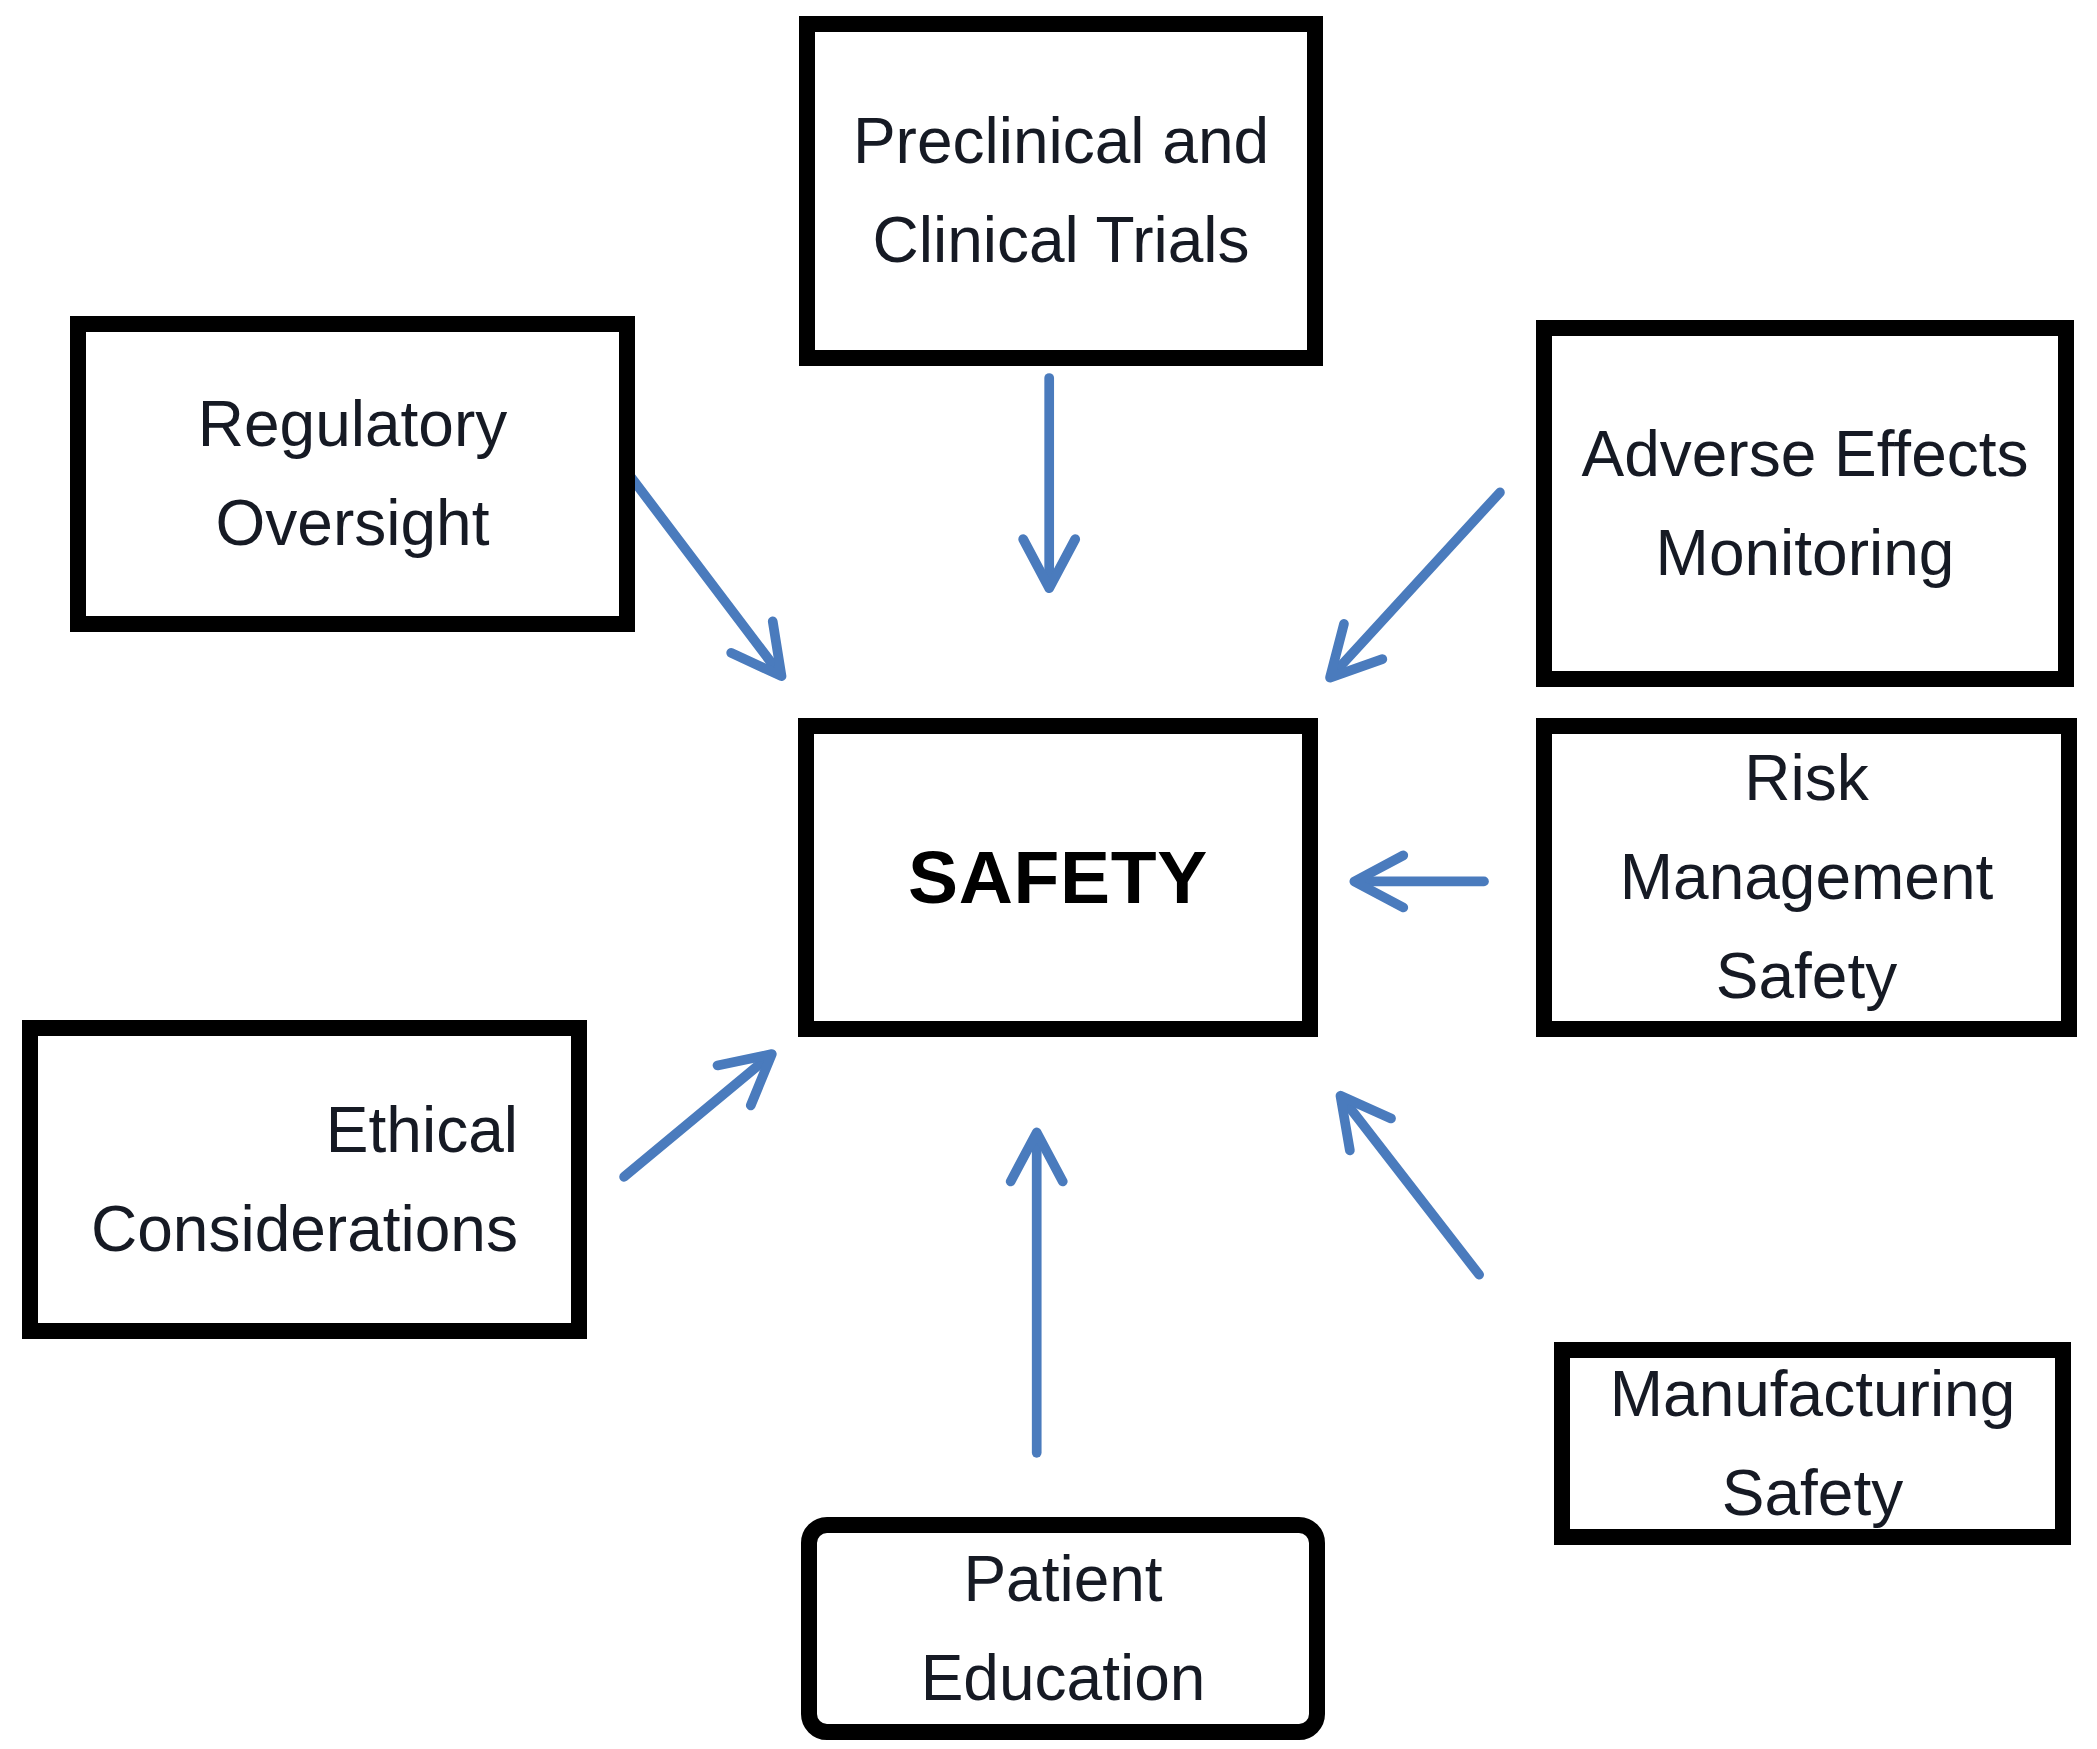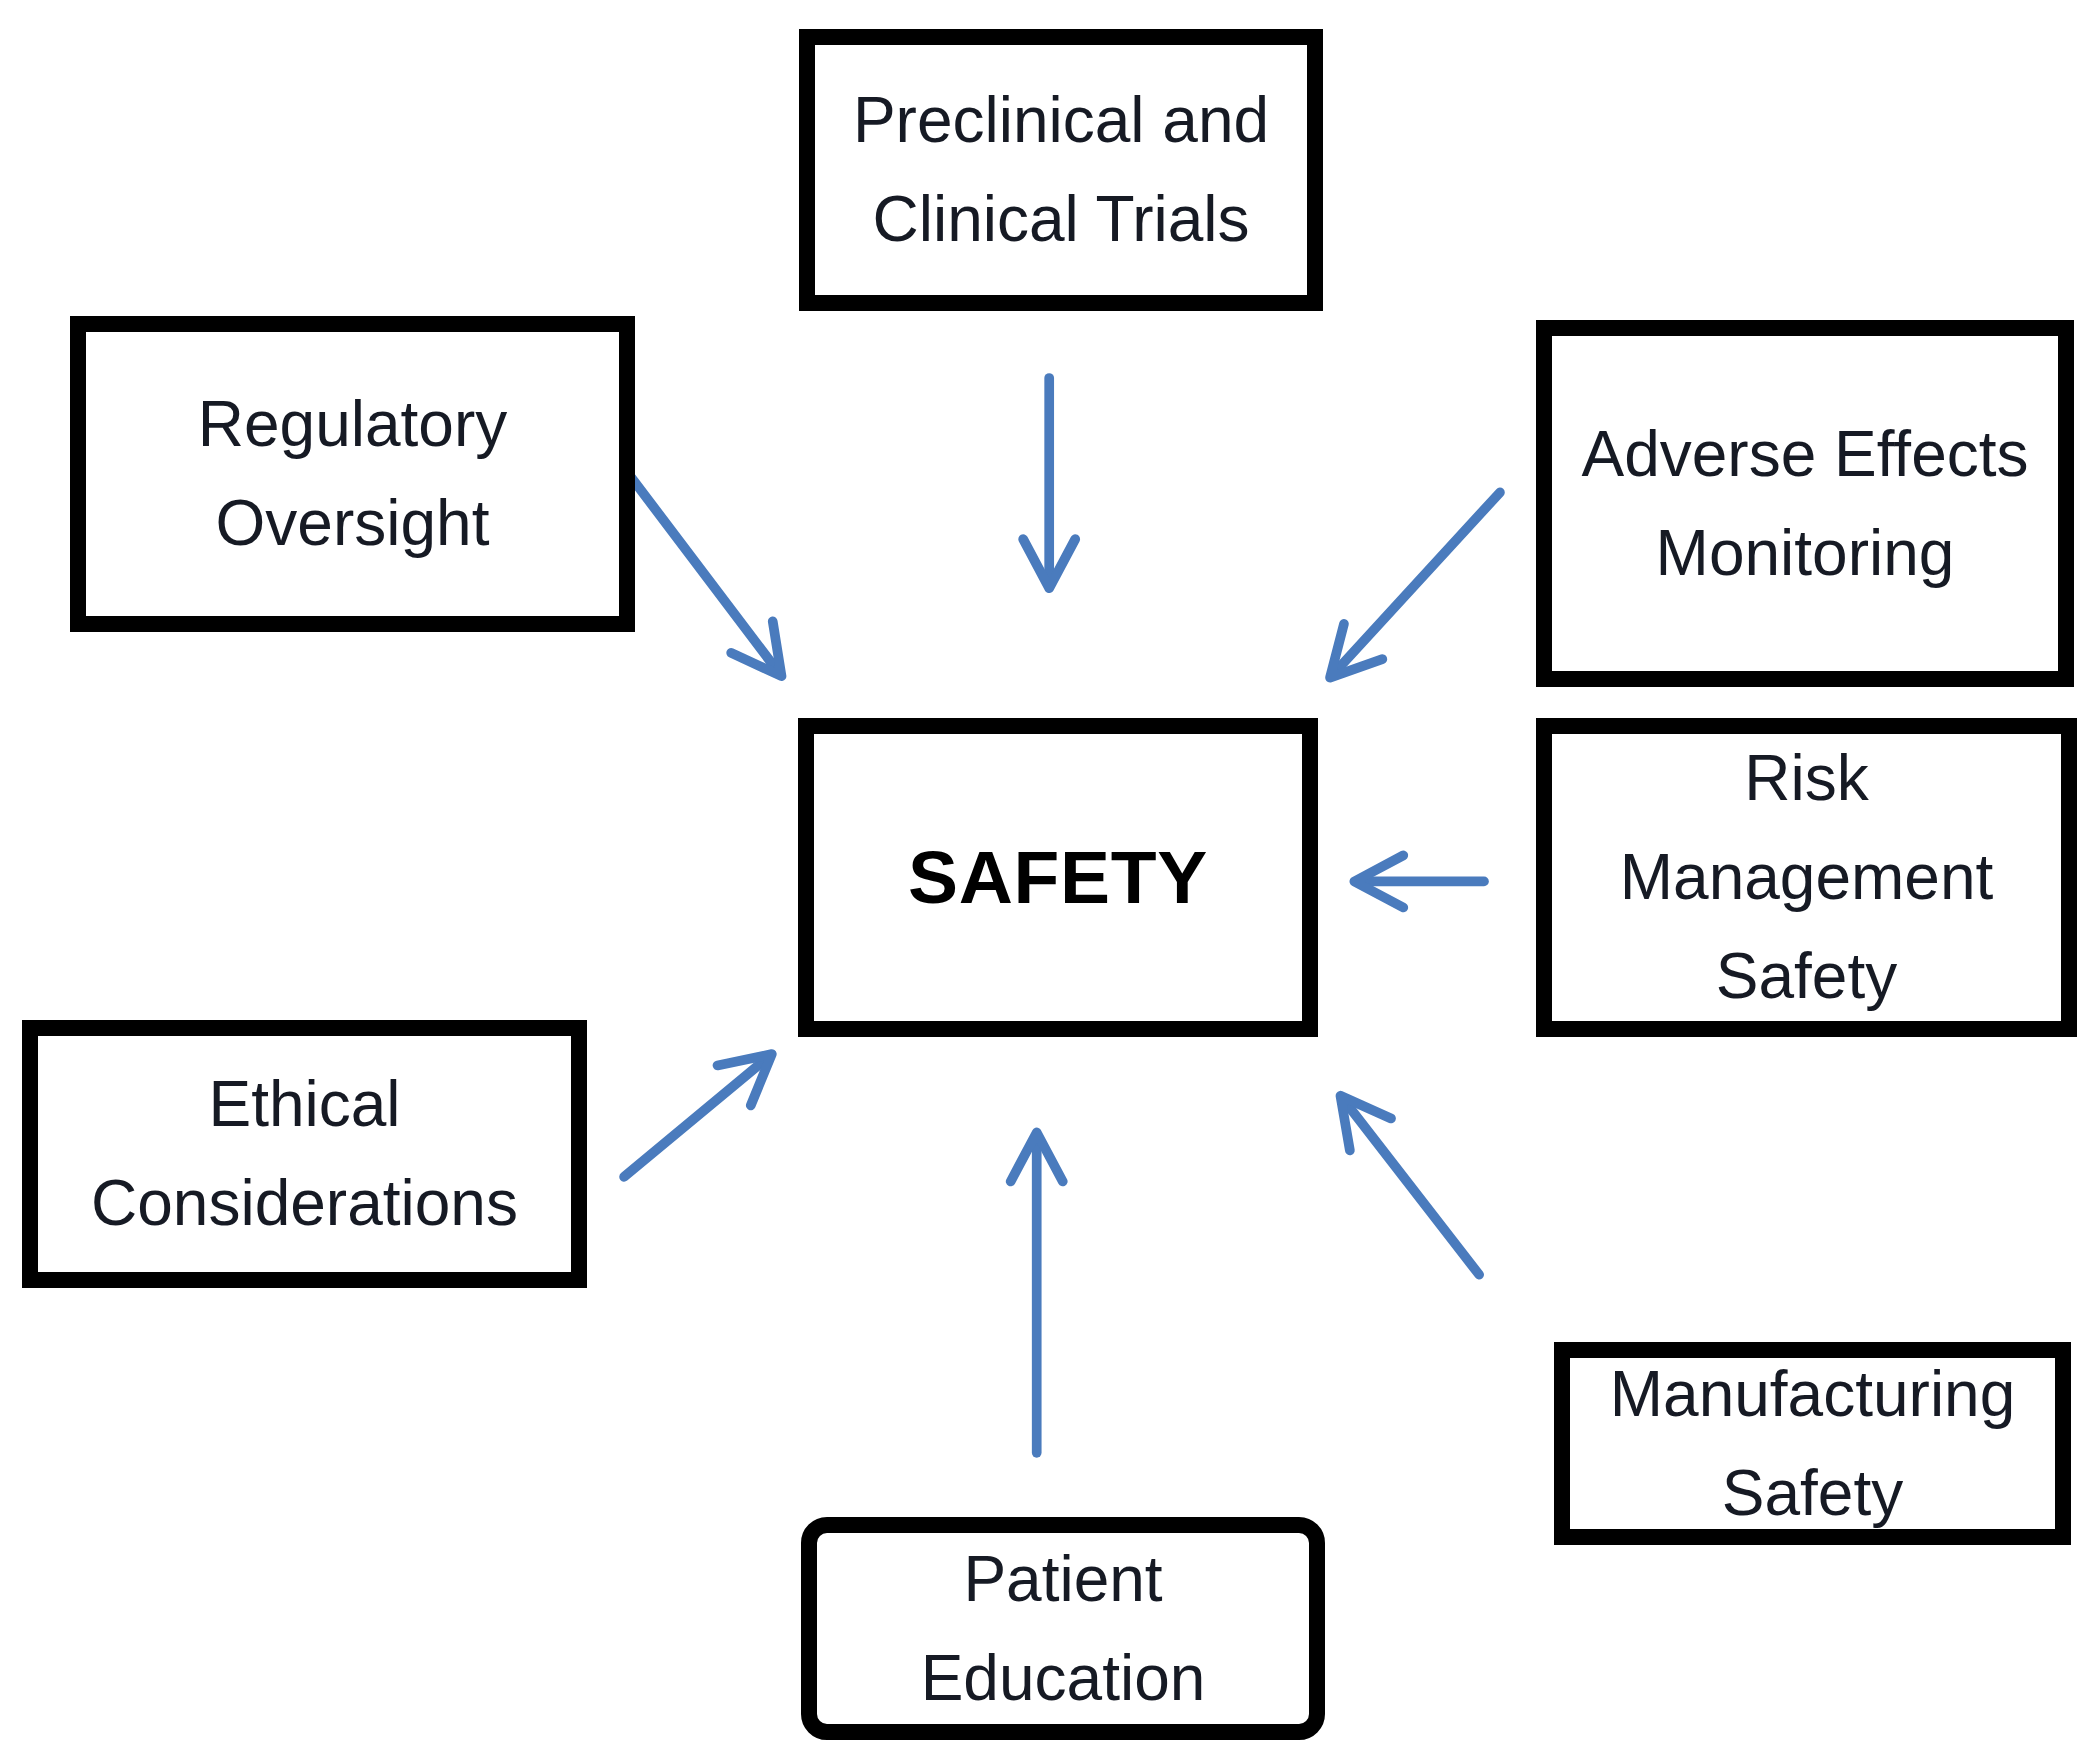--- a/index.html
+++ b/index.html
@@ -77,21 +77,21 @@
     <g>
         <line x1="2133" y1="1838" x2="1937.901338822727" y2="1586.3227270813177" stroke="#4a7bbd" stroke-width="14" stroke-linecap="round" stroke-linejoin="round"></line>
         <polyline points="1946.5928475137785,1658.836758536023 1933,1580 2005.9596587924773,1612.815974599047" fill="none" stroke="#4a7bbd" stroke-width="14" stroke-linecap="round" stroke-linejoin="round"></polyline>
       </g>
     <g>
         <line x1="1495" y1="2095" x2="1495" y2="1641" stroke="#4a7bbd" stroke-width="14" stroke-linecap="round" stroke-linejoin="round"></line>
         <polyline points="1457.4422749771288,1703.635807428714 1495,1633 1532.5577250228712,1703.635807428714" fill="none" stroke="#4a7bbd" stroke-width="14" stroke-linecap="round" stroke-linejoin="round"></polyline>
       </g>
   </svg>
 
-  <div class="node" style="left: 799px; top: 16px; width: 524px; height: 282px; margin-top: 13px;">
+  <div class="node" style="left: 799px; top: 16px; width: 524px; height: 350px;">
     <span class="node-label">Preclinical and
 Clinical Trials</span>
   </div>
 
   <div class="node" style="left: 22px; top: 316px; width: 565px; height: 316px; margin-left: 48px;">
     <span class="node-label">Regulatory
 Oversight</span>
   </div>
 
   <div class="node" style="left: 1536px; top: 320px; width: 538px; height: 367px;">
@@ -102,21 +102,21 @@
   <div class="node" style="left: 798px; top: 718px; width: 520px; height: 319px;">
     <span class="center-label">SAFETY</span>
   </div>
 
   <div class="node" style="left: 1536px; top: 718px; width: 541px; height: 319px;">
     <span class="node-label">Risk
 Management
 Safety</span>
   </div>
 
-  <div class="node" style="left: 22px; top: 1020px; width: 565px; height: 268px;">
+  <div class="node" style="left: 22px; top: 1020px; width: 565px; height: 319px; text-align: right;">
     <span class="node-label">Ethical
 Considerations</span>
   </div>
 
   <div class="node" style="left: 1554px; top: 1342px; width: 517px; height: 203px; justify-content: center;">
     <span class="node-label">Manufacturing
 Safety</span>
   </div>
 
   <div class="node" style="left: 801px; top: 1517px; width: 524px; height: 223px; border-radius: 26px;">

